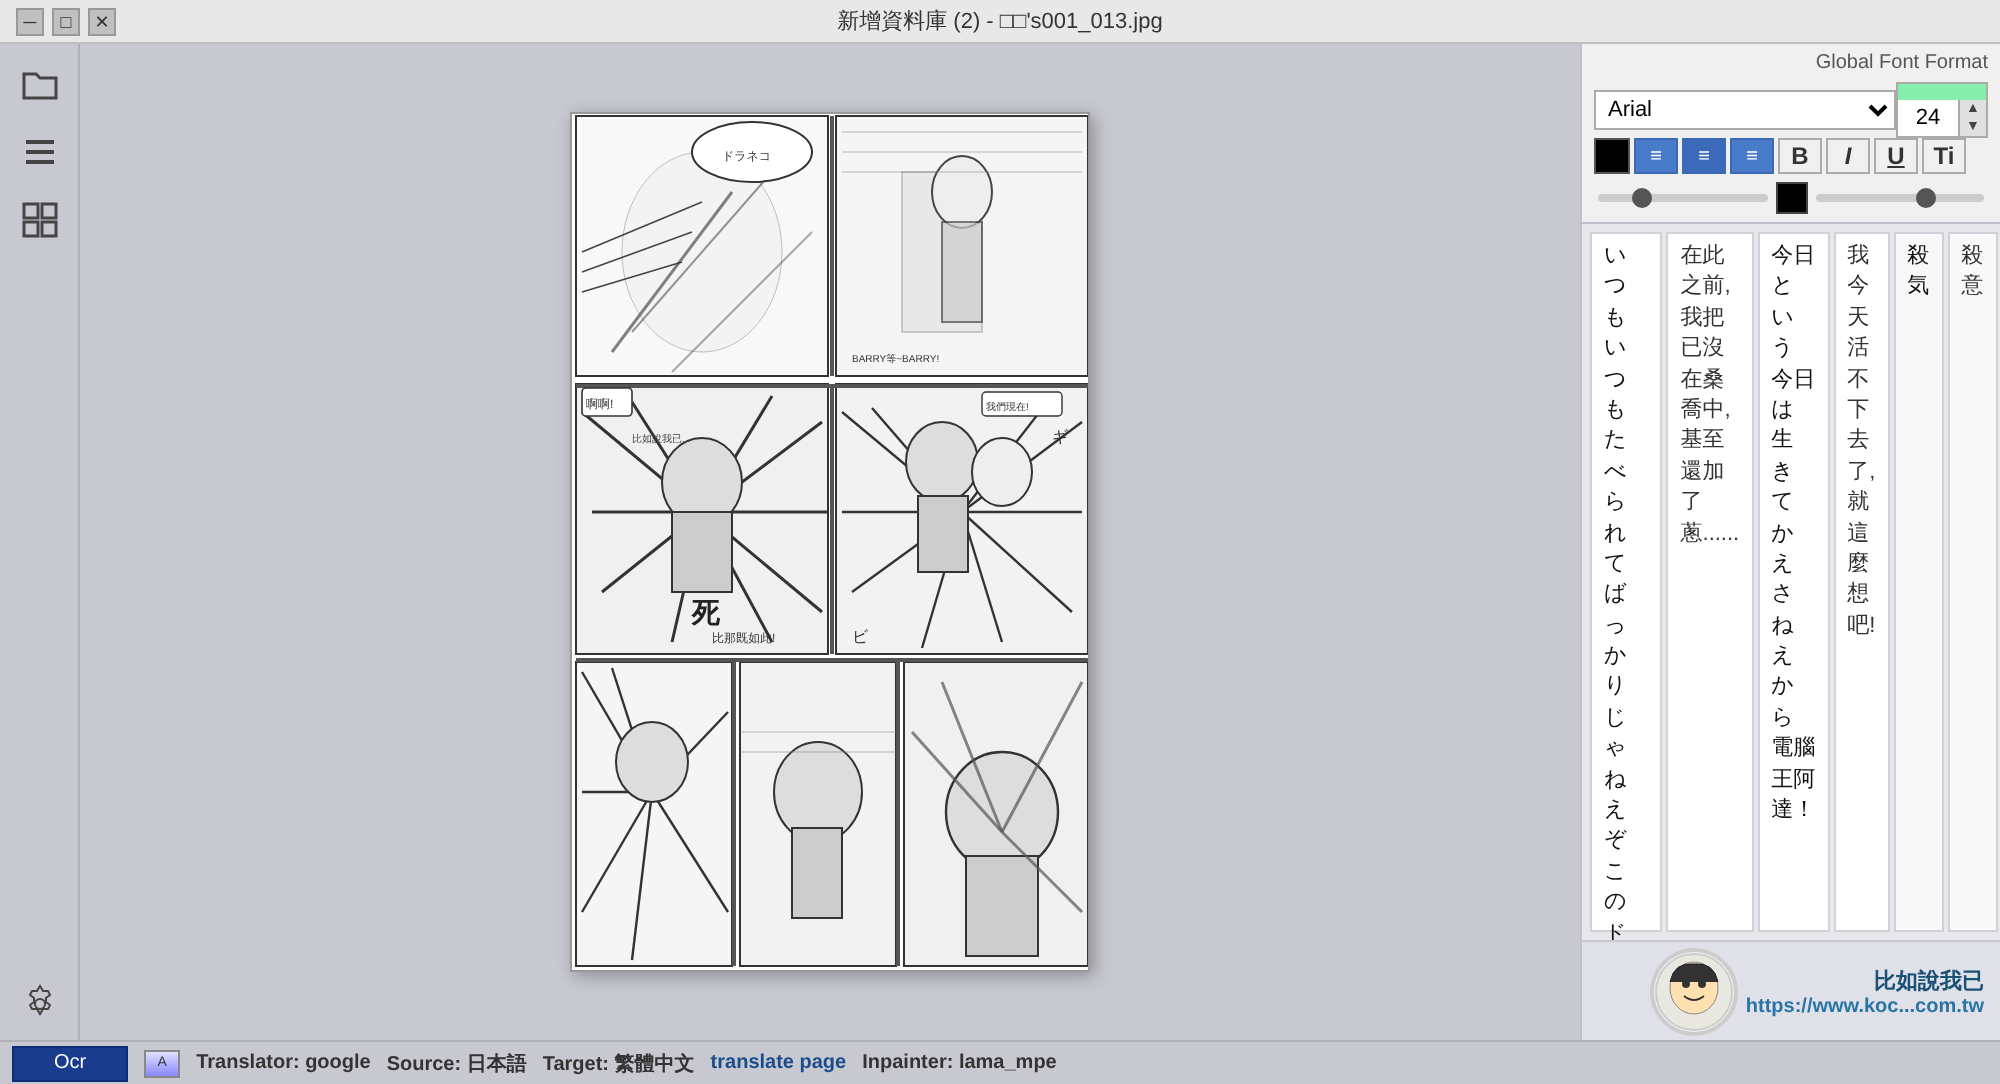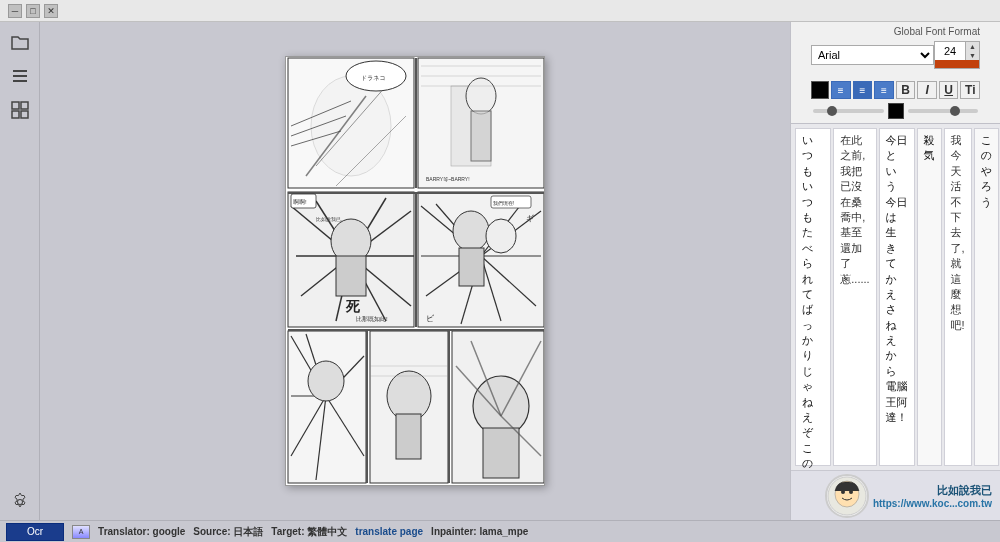--- a/index.html
+++ b/index.html
@@ -108,51 +108,51 @@
       display: flex;
       flex-direction: column;
       flex-shrink: 0;
       border-left: 1px solid #c0c0c8;
     }
 
     
     .font-format-bar {
       background: #f0f0f0;
       border-bottom: 1px solid #c0c0c8;
-      padding: 4px 20px;
+      padding: 4px 6px;
     }
 
     .font-format-title {
       font-size: 10px;
       color: #555;
       text-align: right;
       margin-bottom: 4px;
     }
 
     .font-row {
       display: flex;
       align-items: center;
       gap: 0;
-      margin-bottom: 12px;
+      margin-bottom: 0;
     }
 
     .font-select {
       flex: 1;
       height: 20px;
       font-size: 11px;
       border: 1px solid #aaa;
       background: white;
       padding: 0 2px;
     }
 
     .font-size-control {
       display: flex;
-      align-items: flex-start;
+      align-items: flex-end;
       border: 1px solid #aaa;
-      background: #c2410c;
+      background: #86efac;
       height: 28px;
     }
 
     .font-size-input {
       width: 30px;
       height: 18px;
       border: none;
       text-align: center;
       font-size: 11px;
       outline: none;
@@ -380,20 +380,21 @@
   </style>
 </head>
 <body>
 
 <div class="title-bar">
   <div style="width:60px; display:flex; gap:4px;">
     <div class="title-btn">─</div>
     <div class="title-btn">□</div>
     <div class="title-btn">✕</div>
   </div>
+  <div class="title-bar-title">新增資料庫 (2) - □□'s001_013.jpg</div>
   <div style="width:60px;"></div>
 </div>
 
 <div class="main-area">
 
   <div class="sidebar">
     <div class="sidebar-icon">
       <svg viewBox="0 0 20 20" fill="none" stroke="#444" stroke-width="1.5">
         <path d="M2 5h6l2 2h8v10H2V5z"></path>
       </svg>
@@ -584,22 +585,23 @@
           <div class="slider-thumb" style="left: 60%;"></div>
         </div>
       </div>
     </div>
 
     <div class="text-entries">
 
       <div class="text-entry japanese">いつもいつも たべられてばっかりじゃ ね えぞこのドラネコ やろうめ！</div>
       <div class="text-entry chinese">在此之前,我把已沒在桑喬中,基至還加了蔥......</div>
       <div class="text-entry japanese">今日という 今日は 生きて かえさねえから 電腦王阿達！</div>
+      <div class="text-entry chinese">我今天活不下去了,就這麼想吧!</div>
       <div class="text-entry empty japanese">殺気</div>
-      <div class="text-entry chinese">我今天活不下去了,就這麼想吧!</div>
+      <div class="text-entry empty chinese">殺意</div>
       <div class="text-entry empty japanese">このやろう</div>
     </div>
 
     <div class="watermark-area">
       <div class="watermark-circle">
         <svg width="40" height="40" viewBox="0 0 40 40">
           <circle cx="20" cy="20" r="19" fill="#e8e8e0" stroke="#ccc" stroke-width="1"></circle>
 
           <ellipse cx="20" cy="18" rx="12" ry="13" fill="#ffe0b0" stroke="#888" stroke-width="0.5"></ellipse>
           <circle cx="16" cy="16" r="2" fill="#333"></circle>

